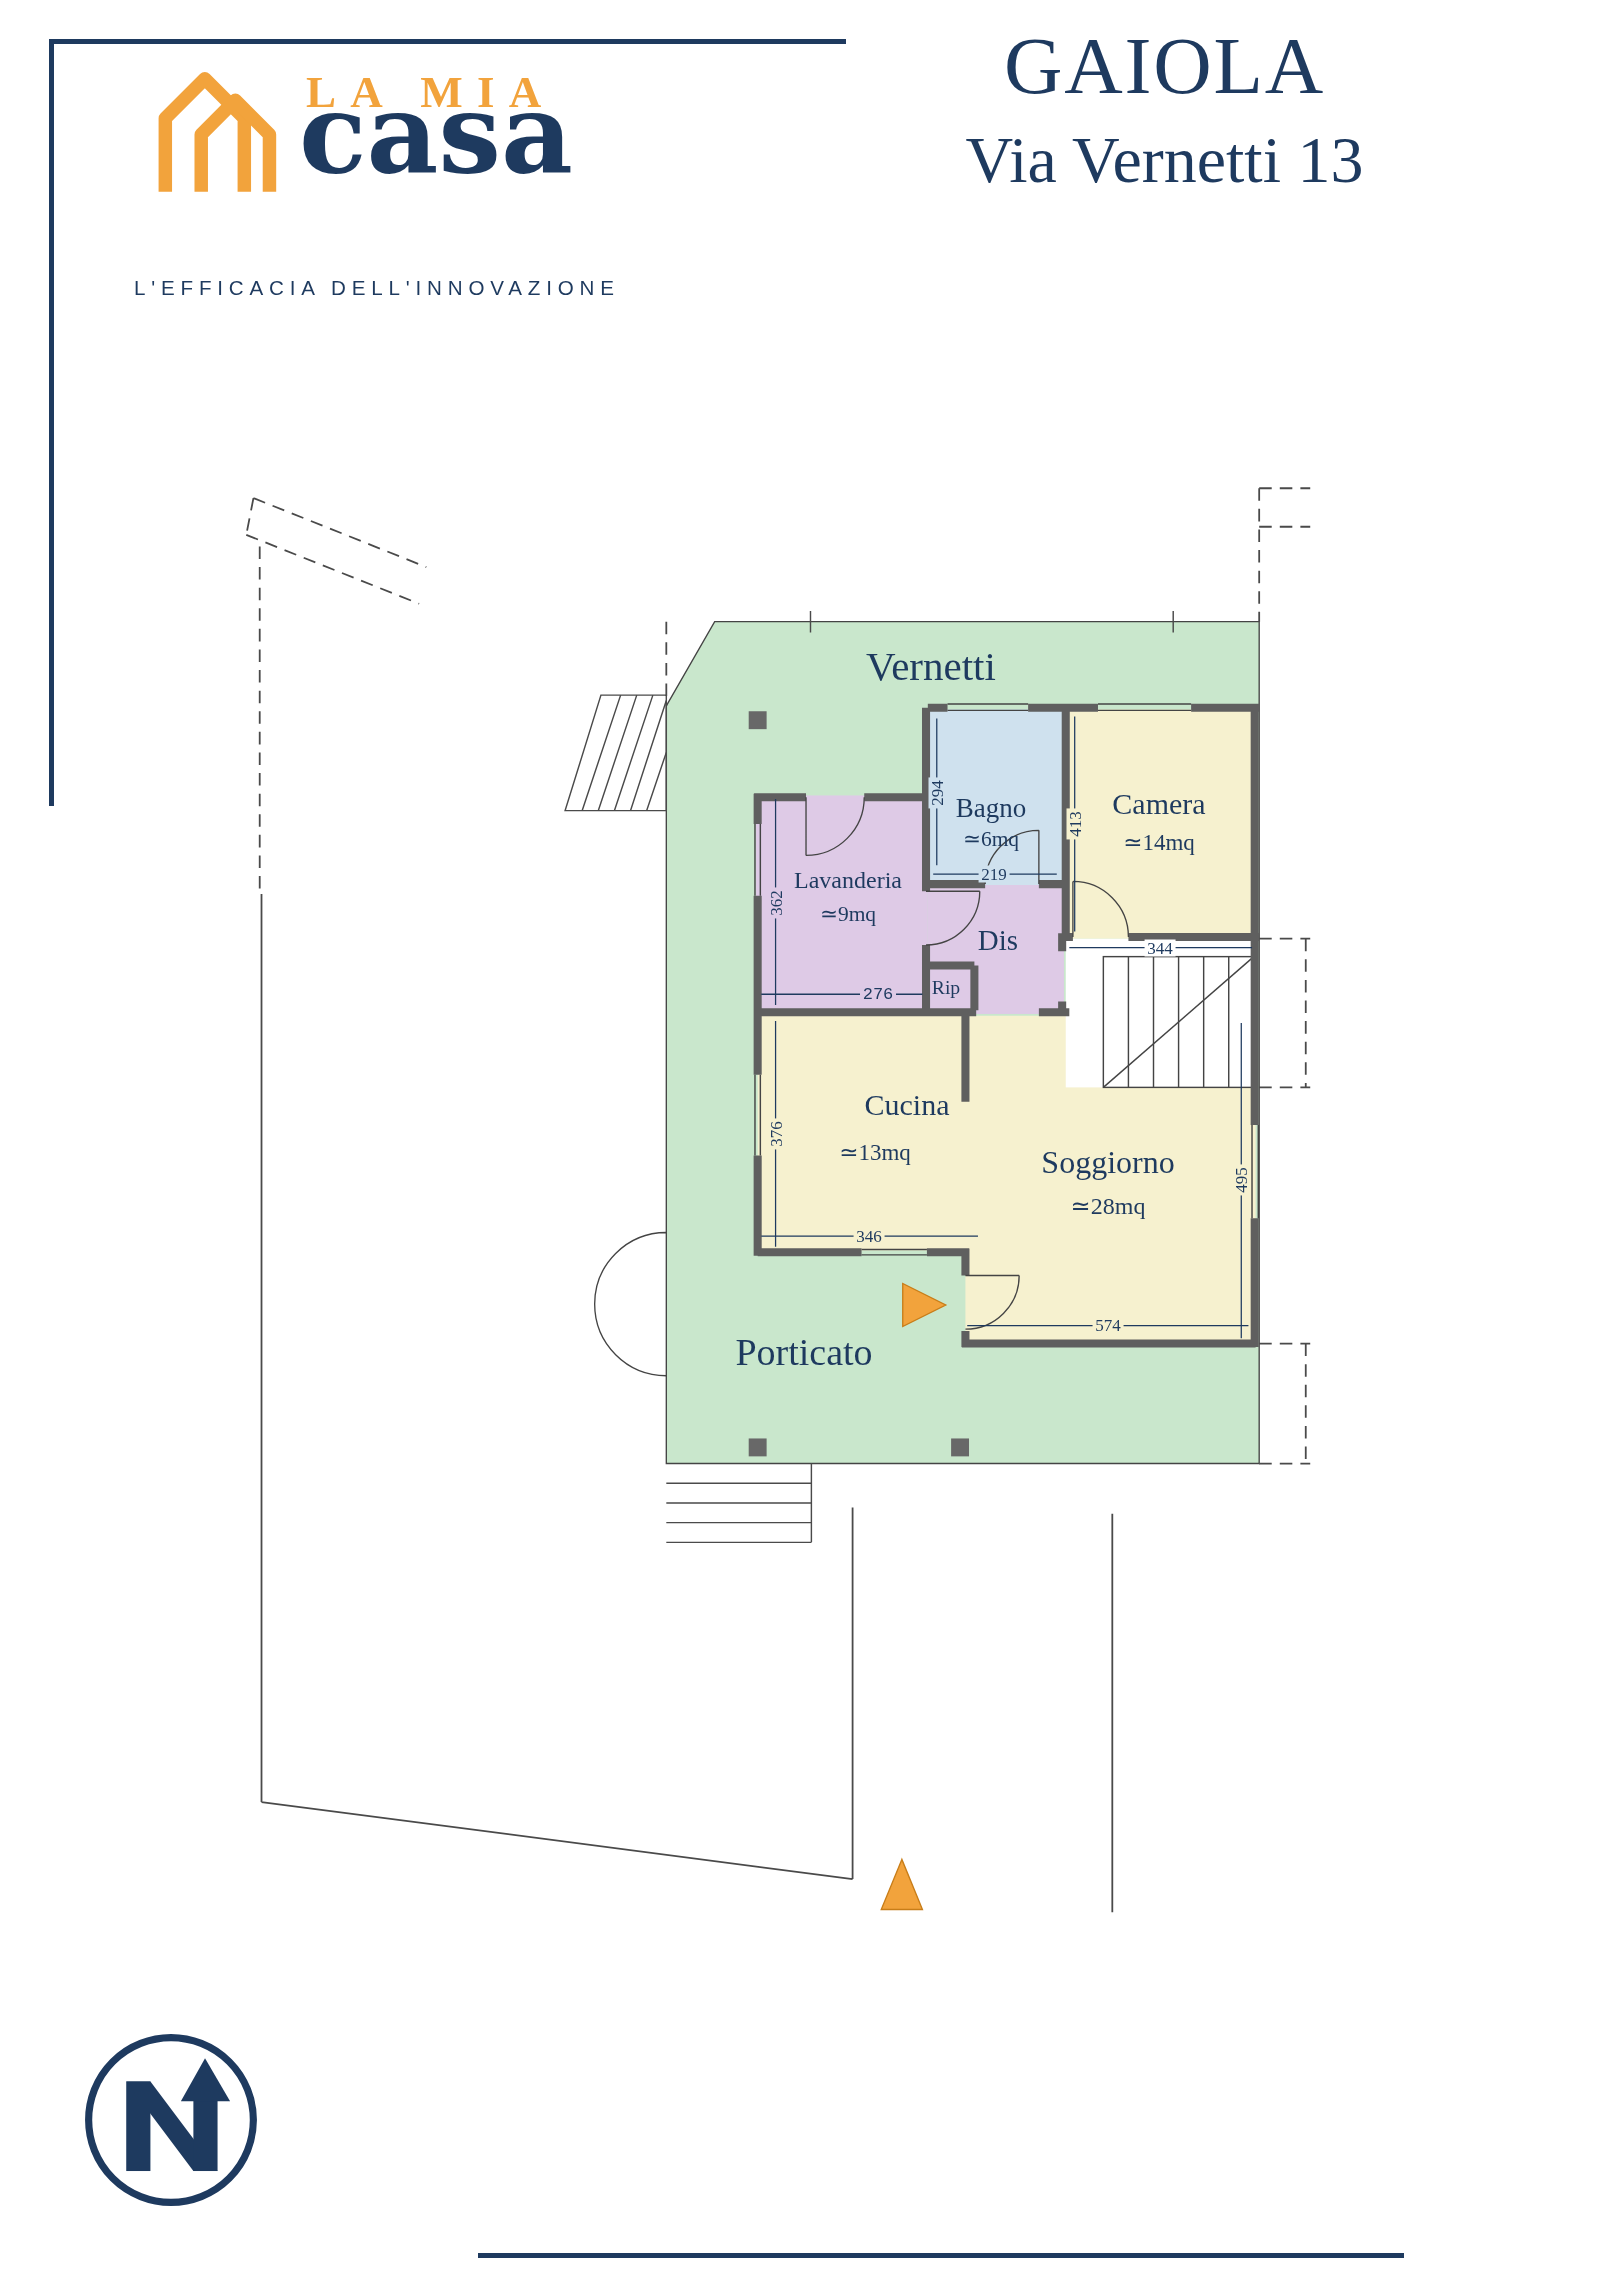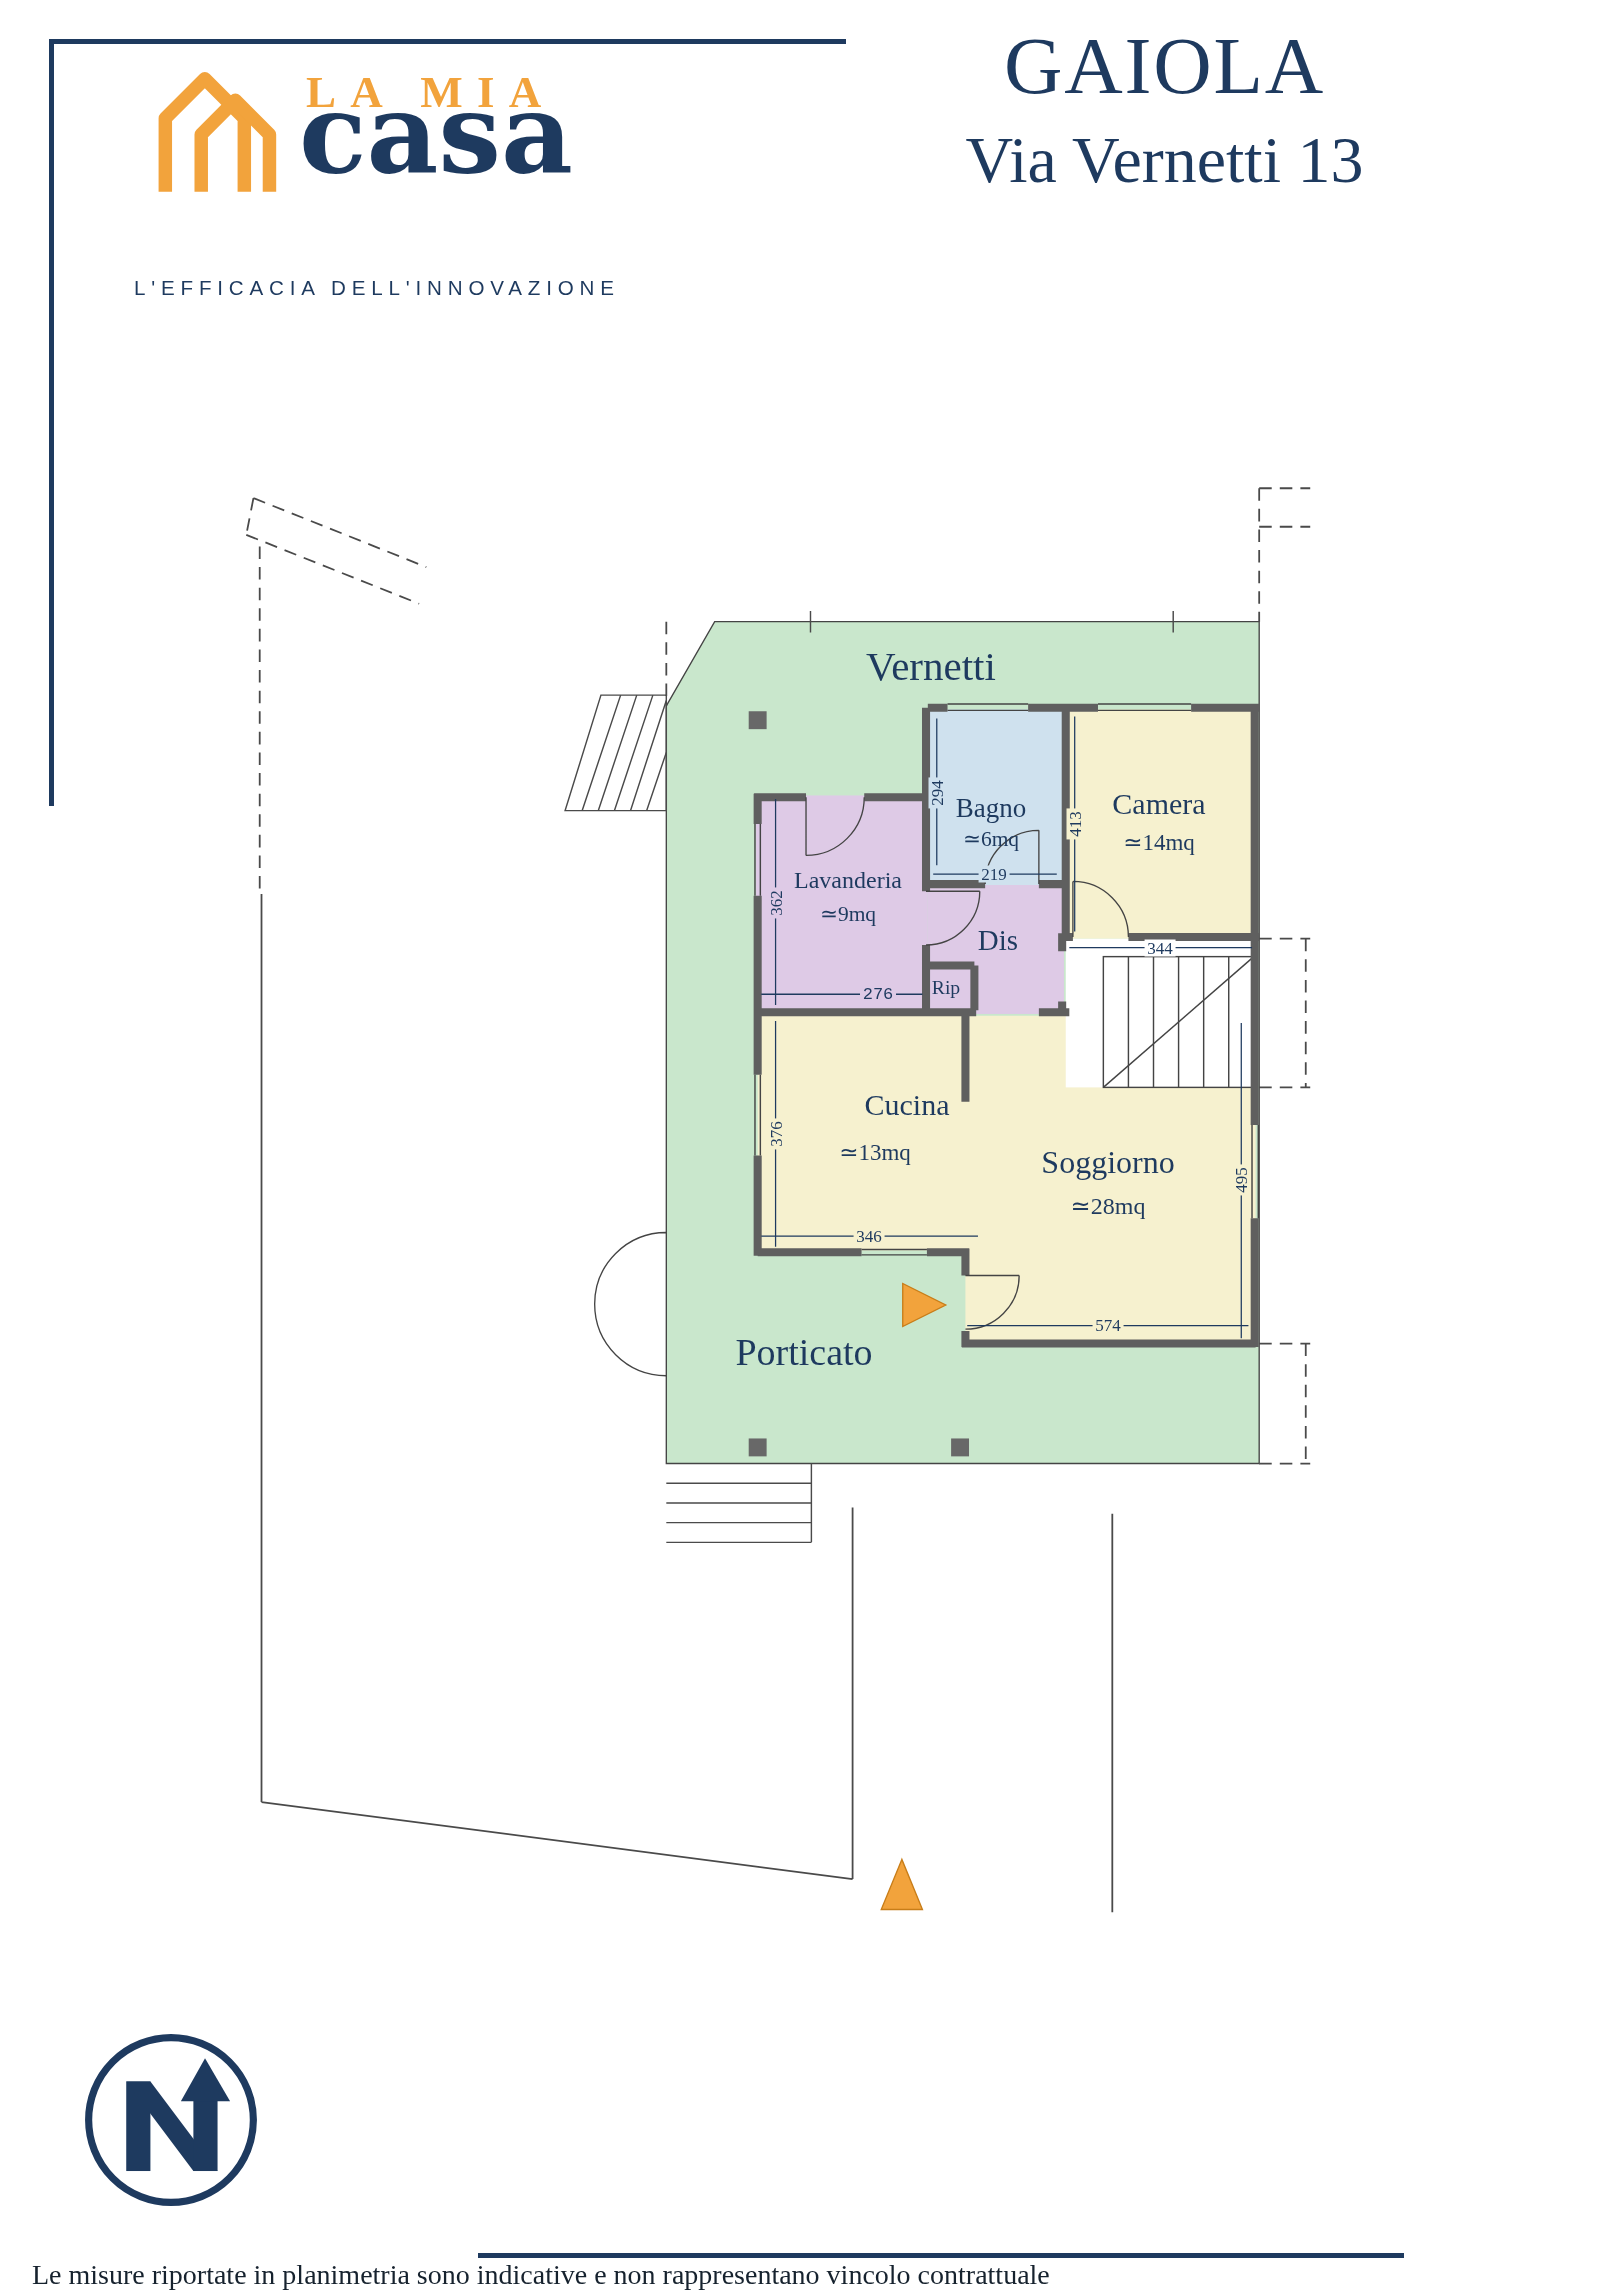--- a/index.html
+++ b/index.html
@@ -164,16 +164,15 @@
   <svg class="abs" style="left:77px;top:2026px;" width="188" height="188" viewBox="0 0 210 210">
     <circle cx="105" cy="105" r="92" fill="#fff" stroke="#1E3A5F" stroke-width="8"></circle>
     <g fill="#1E3A5F">
       <rect x="55" y="62" width="27" height="100"></rect>
       <polygon points="55,62 82,62 157,162 130,162"></polygon>
       <rect x="130" y="74" width="27" height="88"></rect>
       <polygon points="116,84 171,84 143,36"></polygon>
     </g>
   </svg>
 
-  <div class="footer-text">Le misure riportate in planimetria sono indicative e non rappresentano vincolo contrattuale</div>
 
 </div>
 
 
 </body></html>

